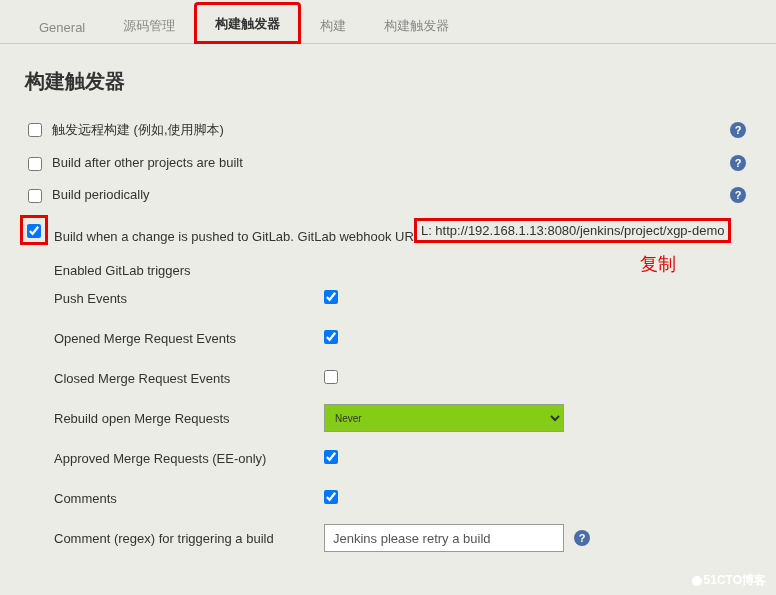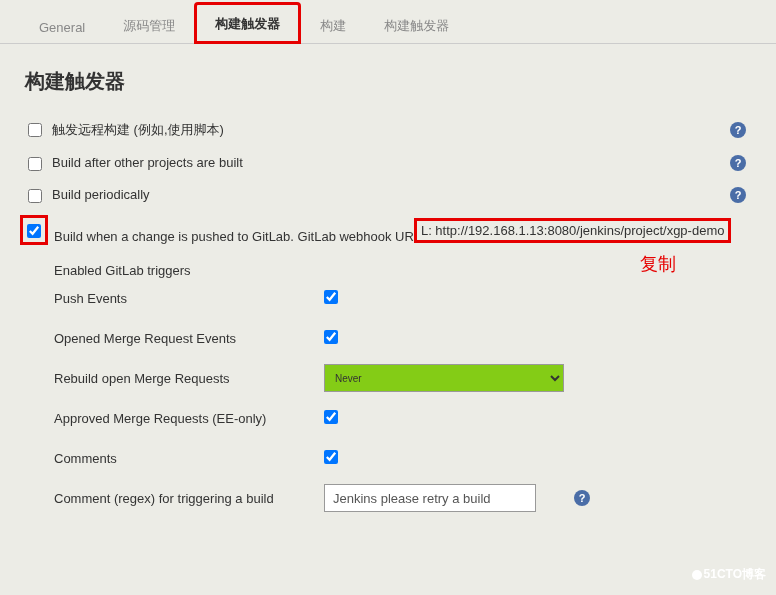--- a/index.html
+++ b/index.html
@@ -17,23 +17,23 @@
 .hl-chk-wrap { border: 3px solid #e60000; padding: 4px; margin-left: 0px; display: inline-flex; align-items: center; }
 .hl-url { border: 3px solid #e60000; padding: 2px 4px; display: inline-block; }
 .triggers { margin-left: 34px; }
 .triggers-label { display: inline-block; width: 168px; vertical-align: top; padding-top: 8px; color: #333; font-size: 13px; }
 .triggers-body { display: inline-block; vertical-align: top; }
 .trow { display: flex; align-items: center; min-height: 40px; }
 .tlabel { width: 270px; color: #333; font-size: 13px; }
 .tctrl { width: 240px; }
 .tctrl input[type=checkbox] { width: 14px; height: 14px; }
 .sel { width: 240px; height: 28px; border: 1px solid #999; background: #84cc16; padding: 7px 6px; font-size: 10px; color: #333; }
-.txt { width: 212px; height: 28px; border: 1px solid #999; background: #fff; padding: 0 8px; font-size: 13px; color: #555; }
+.txt { width: 240px; height: 28px; border: 1px solid #999; background: #fff; padding: 0 8px; font-size: 13px; color: #555; }
 .copy-label { position: absolute; color: #e60000; font-size: 18px; font-weight: normal; left: 640px; top: 252px; }
-.watermark { position: absolute; right: 10px; bottom: 12px; color: #fff; font-size: 12px; font-weight: bold; pointer-events: none; }
+.watermark { position: absolute; right: 10px; bottom: 6px; color: #fff; font-size: 12px; font-weight: bold; pointer-events: none; }
 .watermark .dot { display:inline-block; width:10px;height:10px; background:#fff; border-radius:50%; vertical-align:middle; margin-right:2px;}
 .gitlab-row { display: flex; align-items: center; padding: 4px 0 10px 0; position: relative; }
 .gitlab-prefix { margin-left: 6px; margin-top: 12px; }
 .comment-help { width: 16px; height: 16px; border-radius: 50%; background: #4a6da7; color: #fff; font-size: 11px; font-weight: bold; display: inline-flex; align-items: center; justify-content: center; cursor: pointer; margin-left: 10px; }
 </style>
 </head>
 <body>
 
 <div class="tabs">
   <div class="tab">General</div>
@@ -80,20 +80,24 @@
         <span class="tlabel">Push Events</span>
         <span class="tctrl"><input type="checkbox" checked="" style=""></span>
       </div>
 
       <div class="trow">
         <span class="tlabel">Opened Merge Request Events</span>
         <span class="tctrl"><input type="checkbox" checked="" style=""></span>
       </div>
 
 
+      <div class="trow">
+        <span class="tlabel">Closed Merge Request Events</span>
+        <span class="tctrl"><input type="checkbox" style=""></span>
+      </div>
 
       <div class="trow">
         <span class="tlabel">Rebuild open Merge Requests</span>
         <span class="tctrl">
           <select class="sel">
             <option>Never</option>
           </select>
         </span>
       </div>
 

